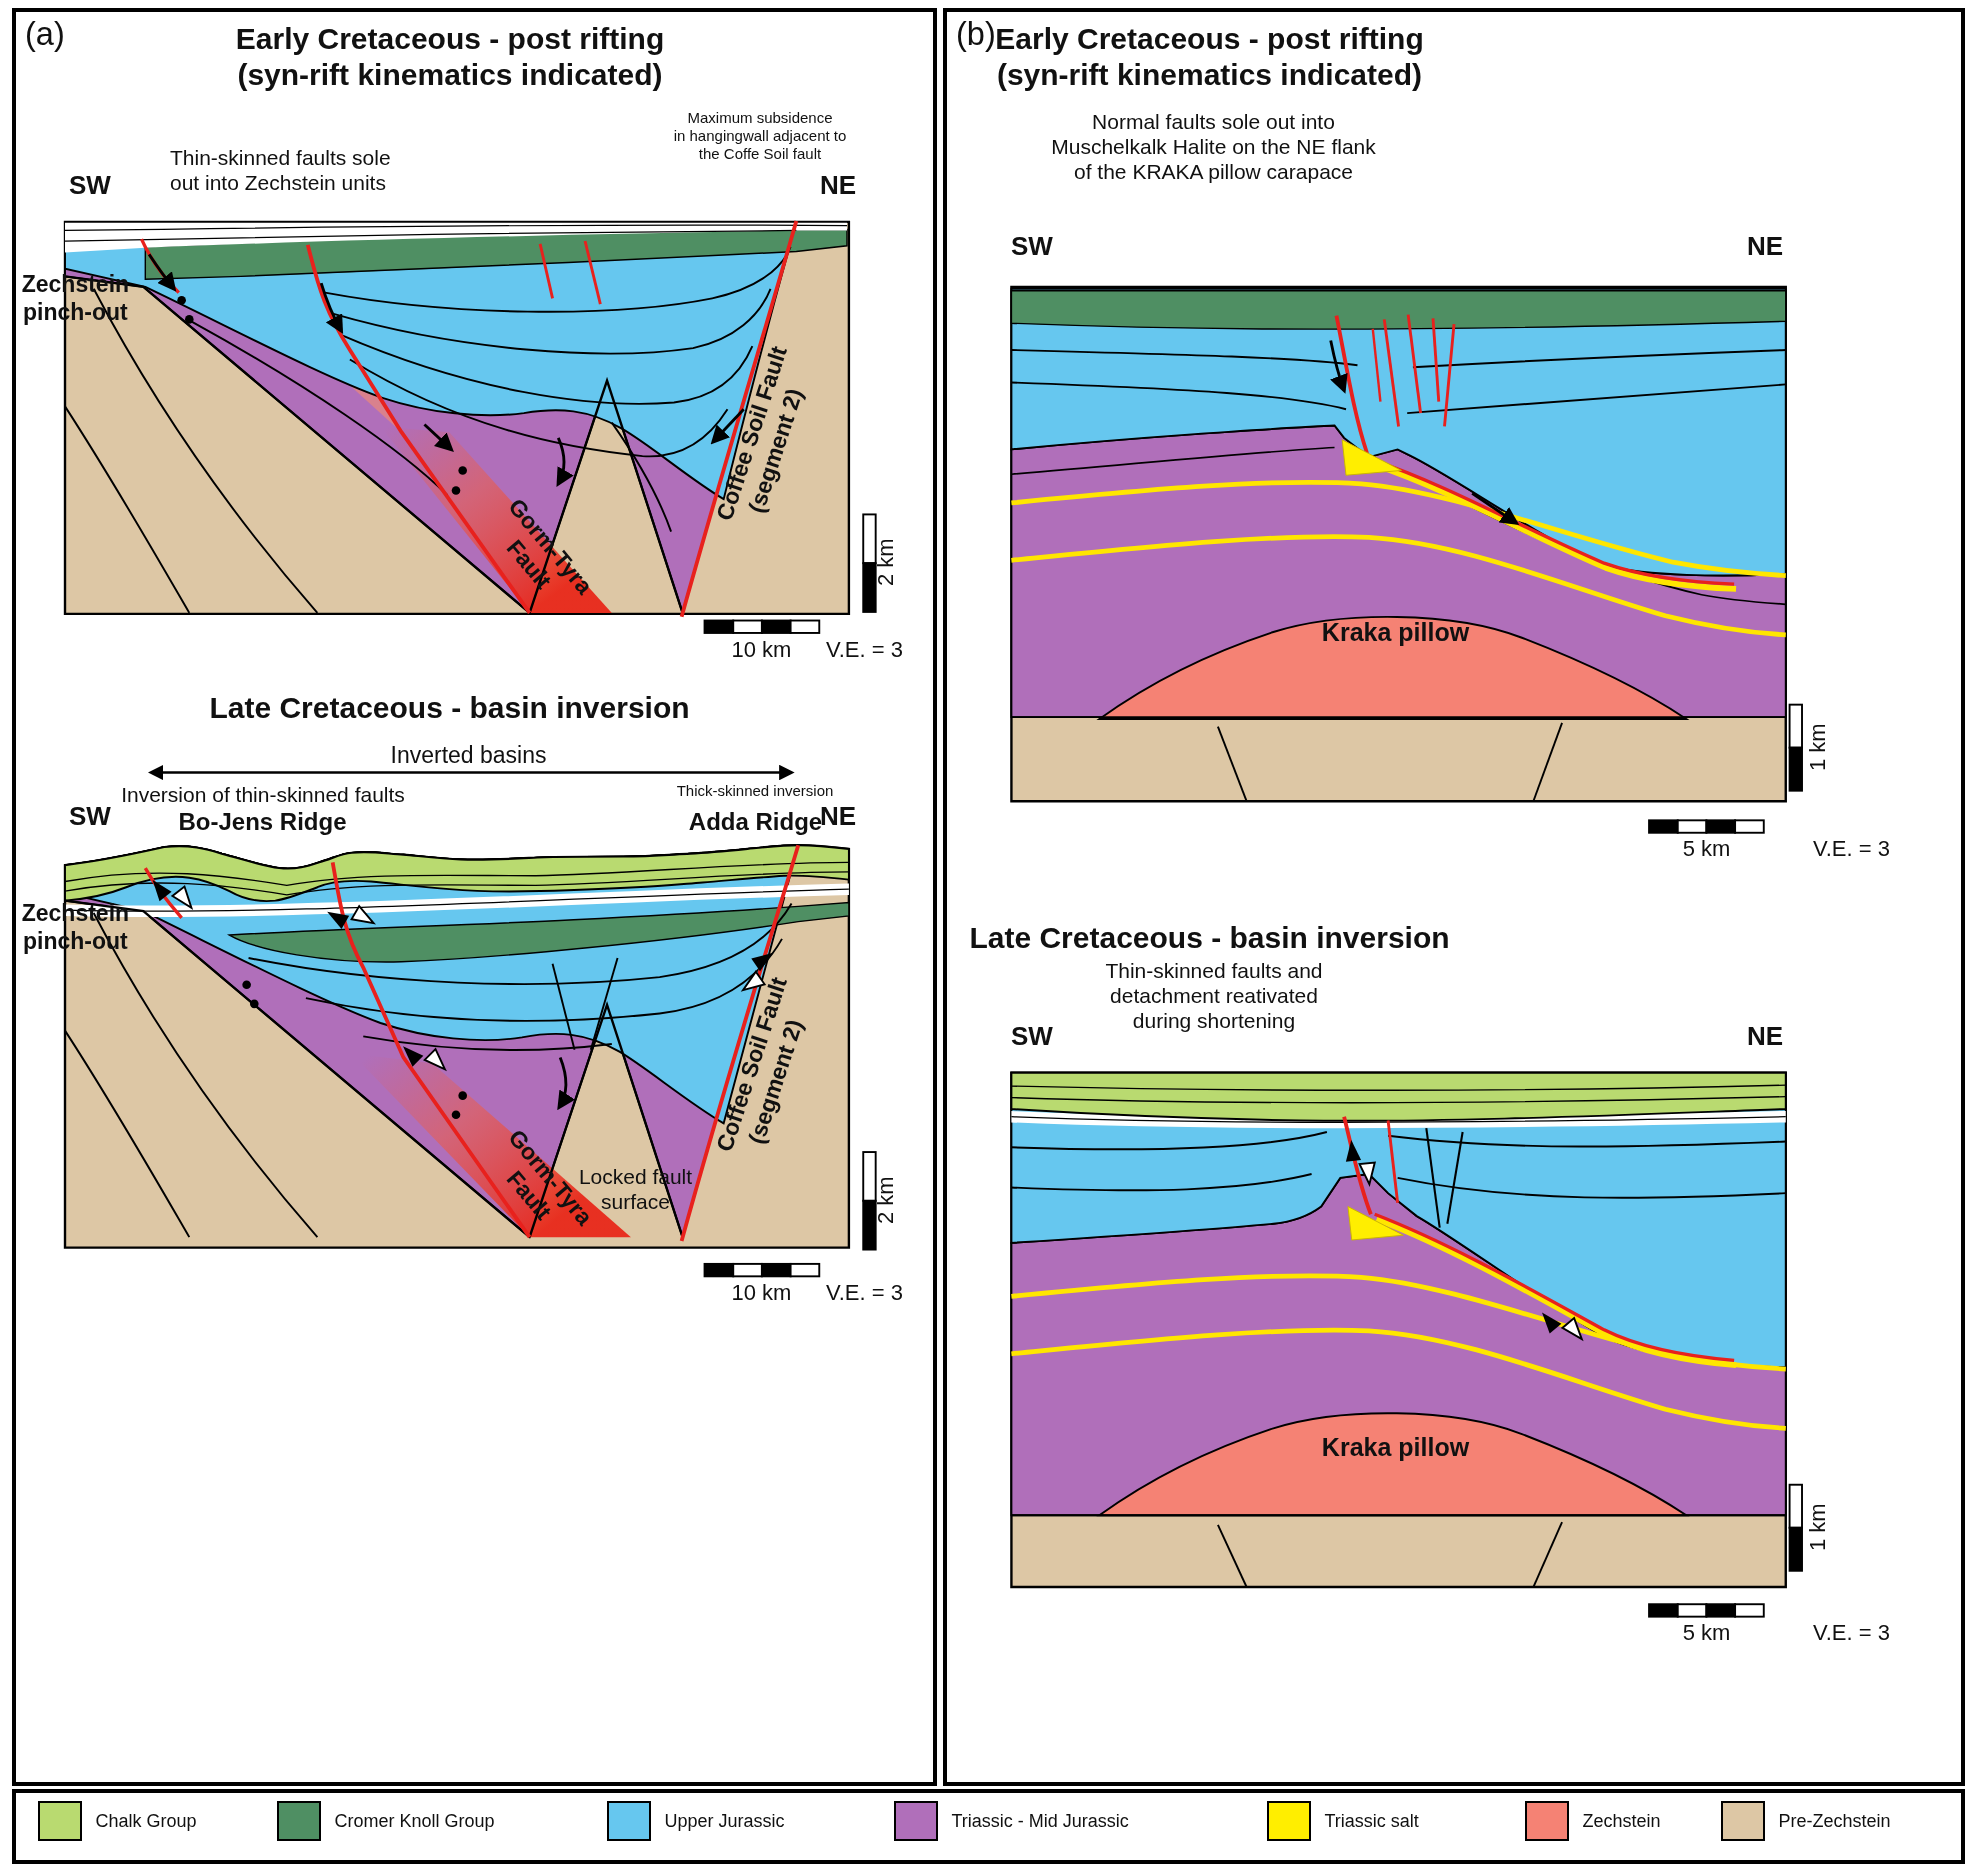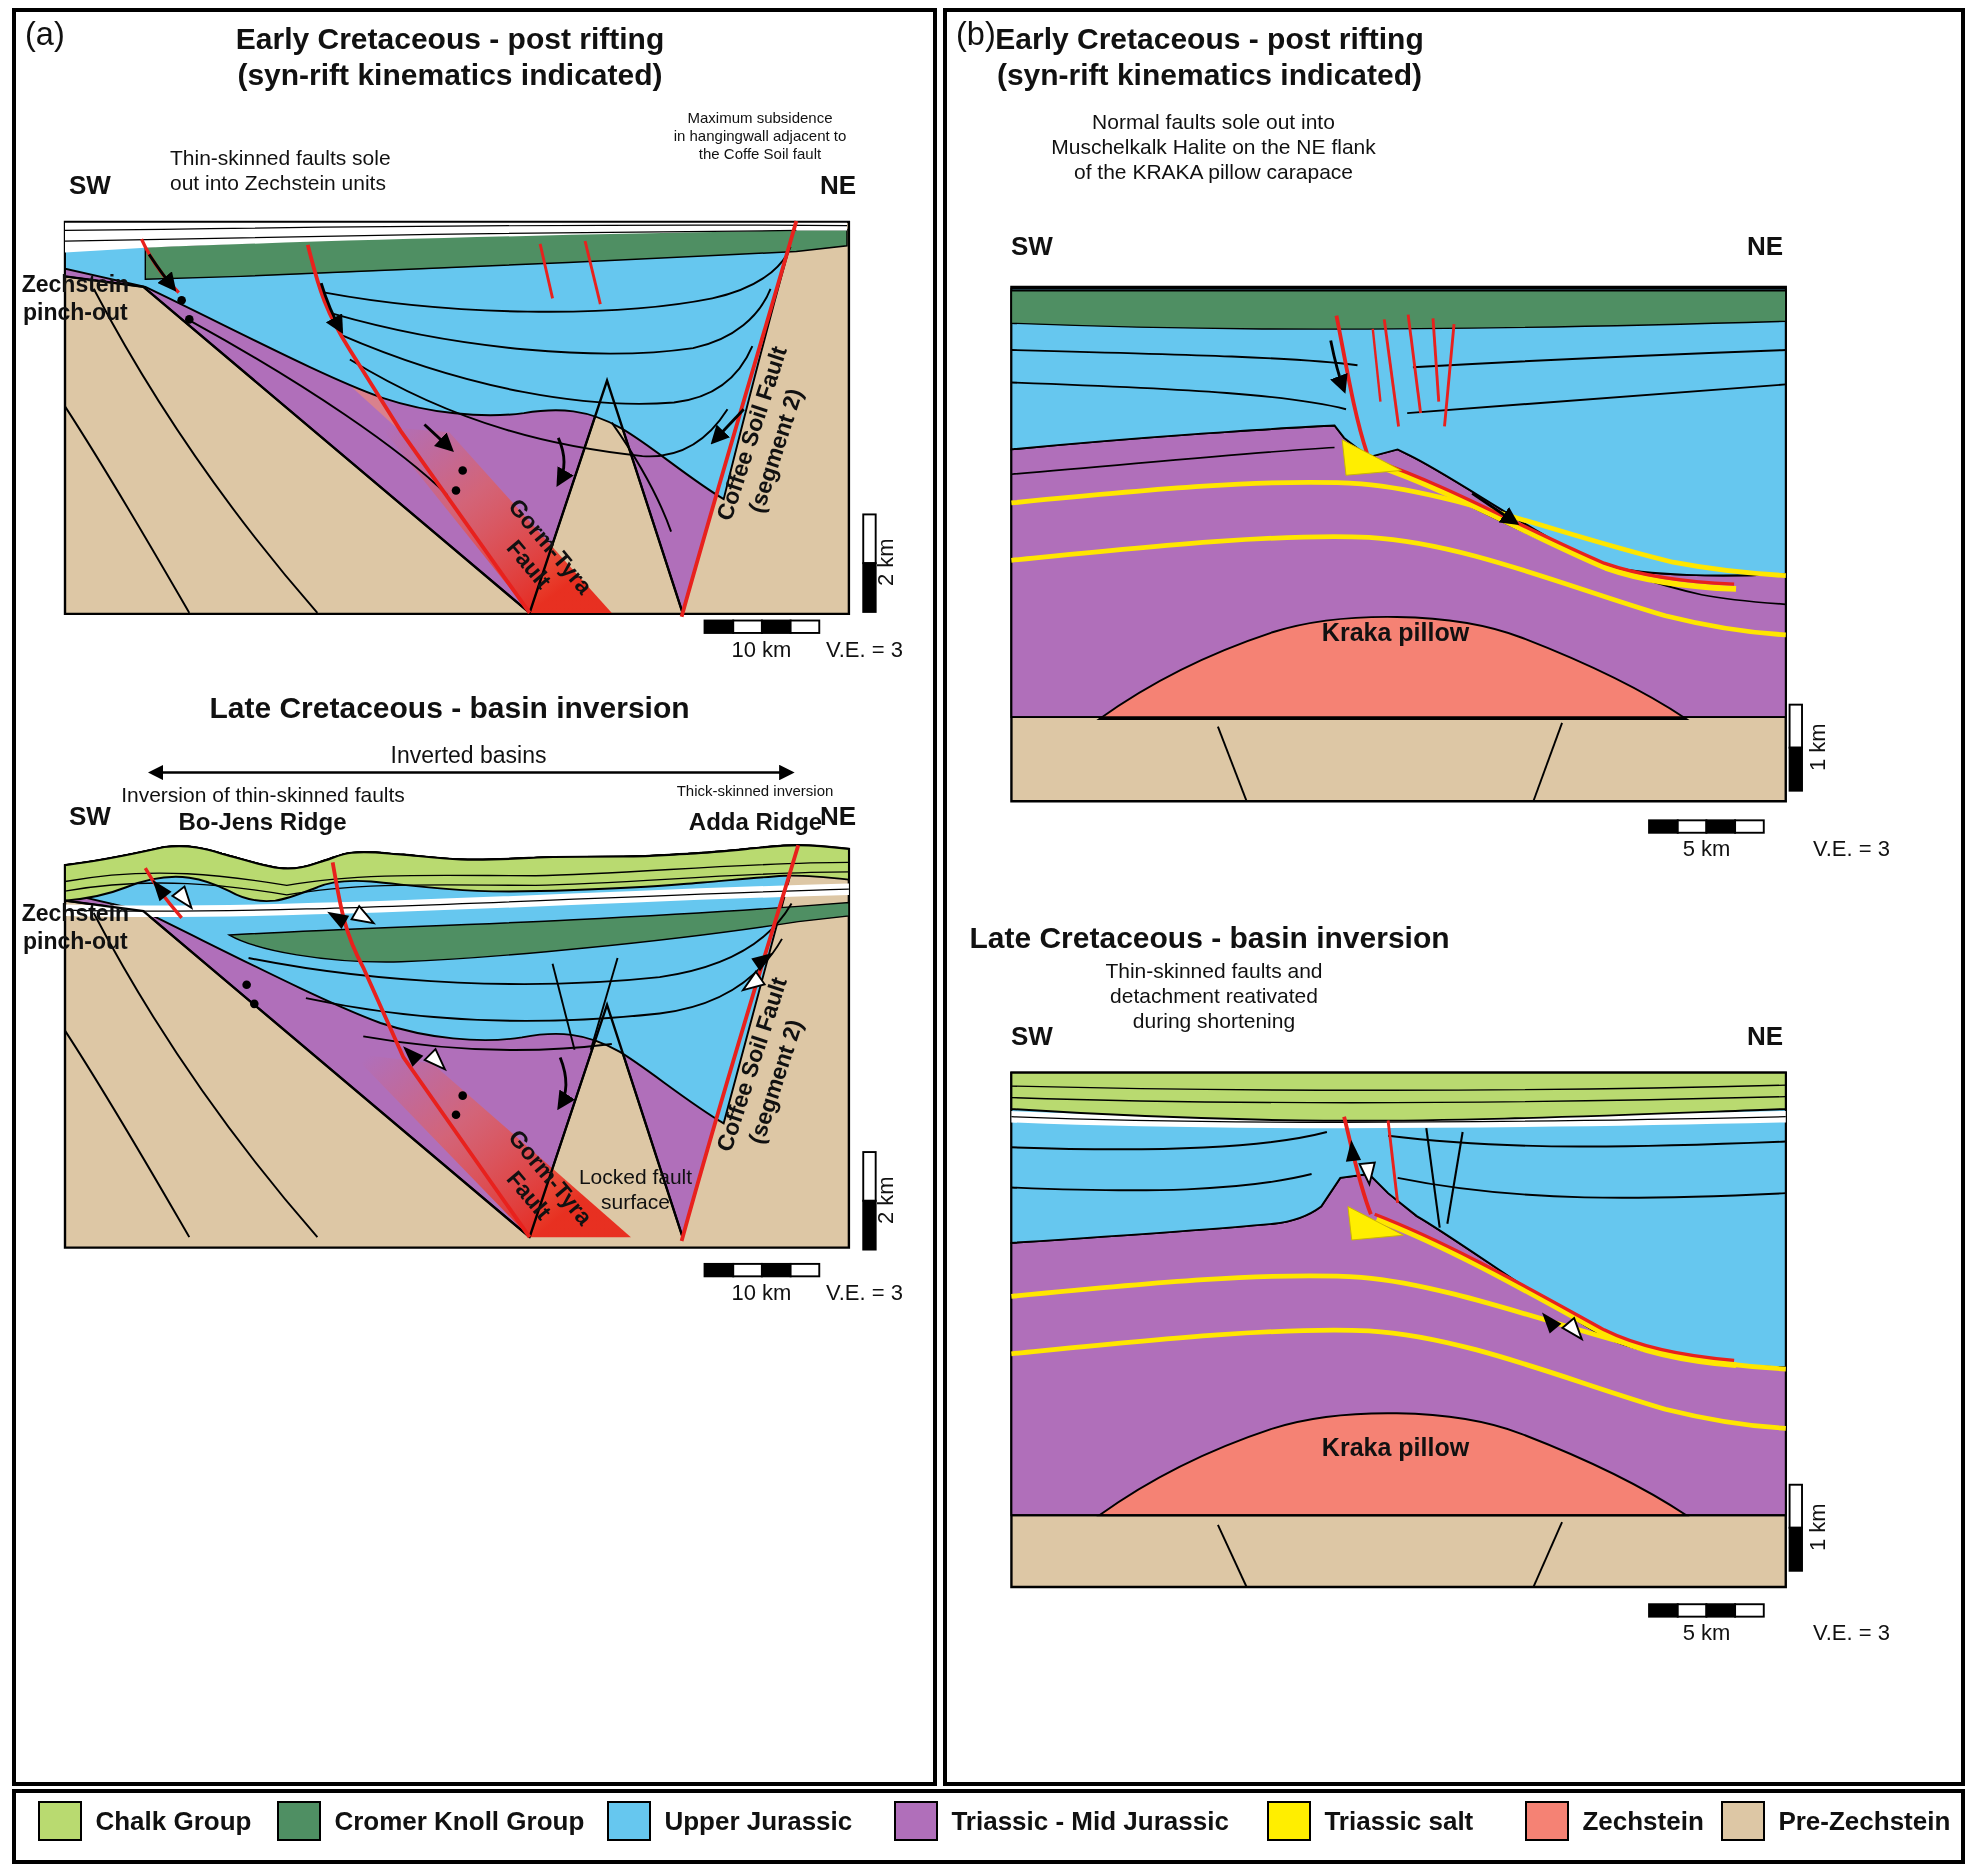--- a/index.html
+++ b/index.html
@@ -5,21 +5,21 @@
   html,body{margin:0;padding:0;background:#fff;}
   #root{position:relative;width:1976px;height:1872px;background:#fff;overflow:hidden;
         font-family:"Liberation Sans",sans-serif;color:#111;}
   .box{position:absolute;border:4.8px solid #000;box-sizing:border-box;background:transparent;}
   .lbl{position:absolute;line-height:1.2;color:#111;white-space:nowrap;}
   .ctr{text-align:center;}
   .b{font-weight:bold;}
   .rot{transform-origin:50% 50%;}
   .legend-item{position:absolute;top:1801px;display:flex;align-items:center;gap:13.4px;}
   .swatch{width:44px;height:40px;border:2.9px solid #000;box-sizing:border-box;}
-  .legend-label{font-size:26px;font-weight:bold;}
+  .legend-label{font-size:18px;}
   svg{position:absolute;left:0;top:0;}
 </style>
 </head>
 <body>
 
 <div id="root">
 
   <div class="box" style="left:11.5px;top:7.6px;width:925px;height:1778px;"></div>
   <div class="box" style="left:943px;top:7.6px;width:1022px;height:1778px;"></div>
   <div class="box" style="left:11.5px;top:1789px;width:1953px;height:75px;"></div>

